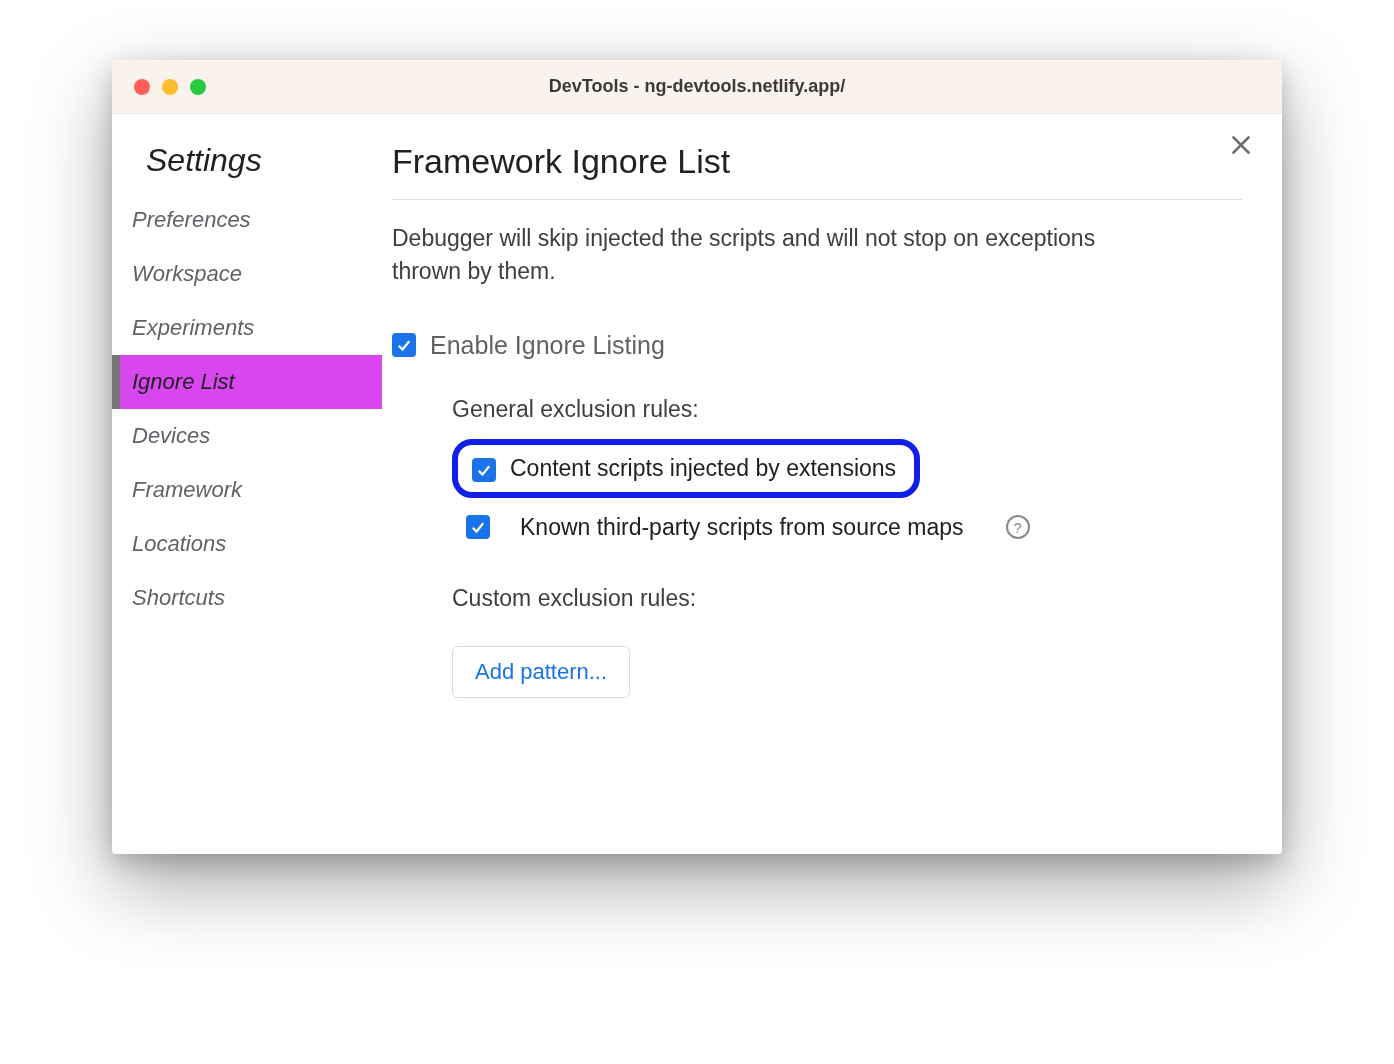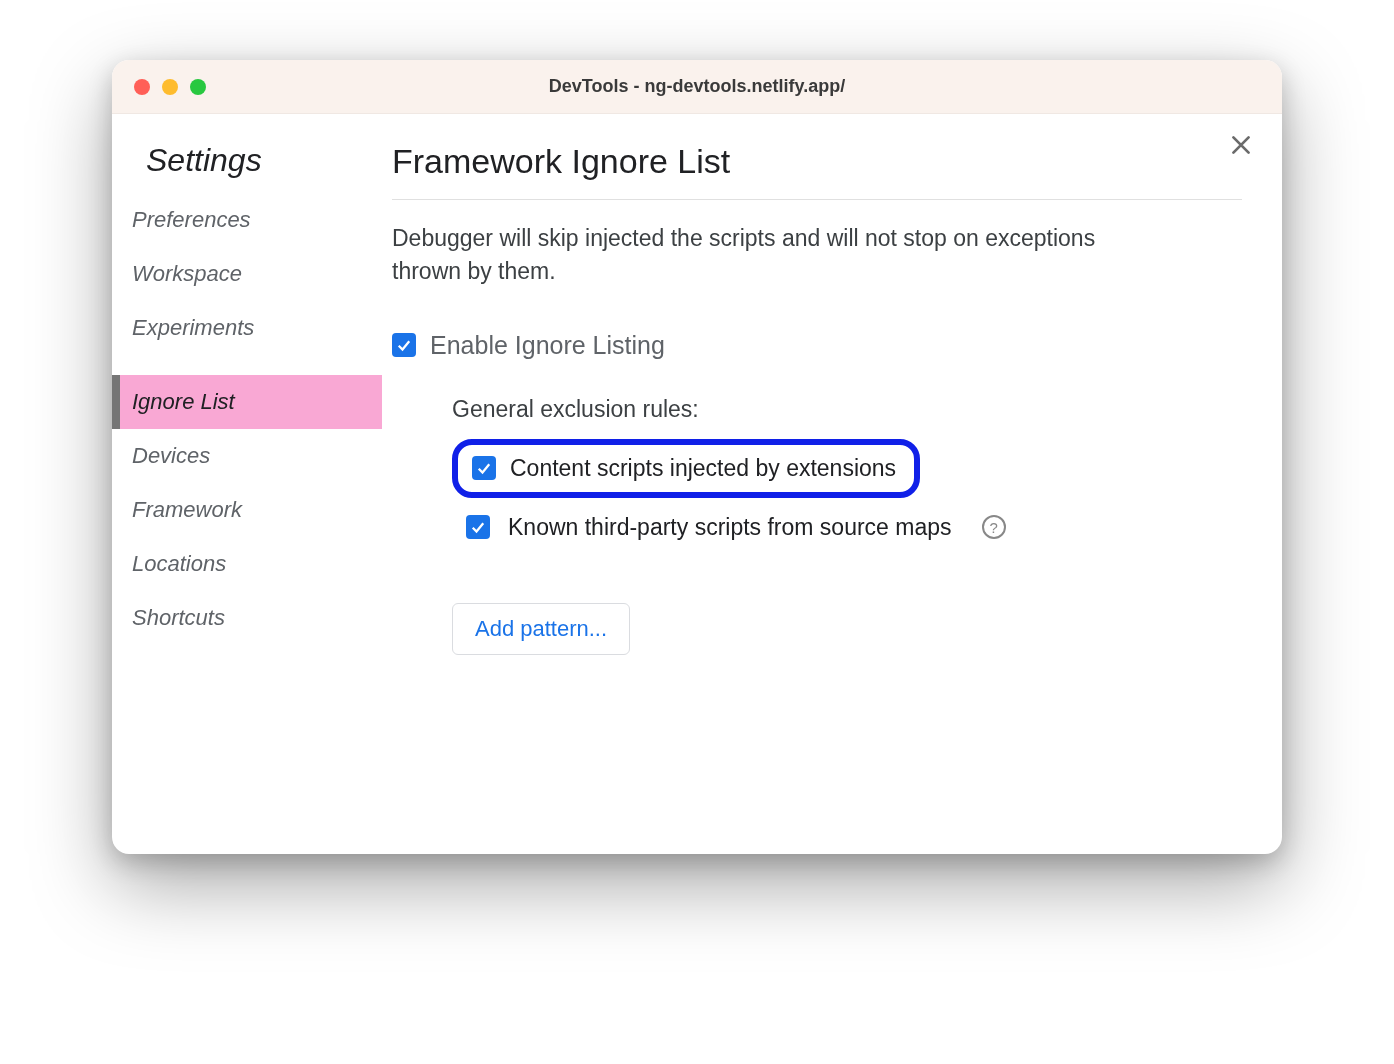--- a/index.html
+++ b/index.html
@@ -9,21 +9,21 @@
       width: 1394px;
       height: 1064px;
       padding: 60px;
       display: flex;
       align-items: flex-start;
       justify-content: center;
     }
     .window {
       width: 1170px;
       background: #fff;
-      border-radius: 17px;
+      border-radius: 4px;
       box-shadow: 0 30px 80px rgba(0,0,0,0.35), 0 8px 24px rgba(0,0,0,0.2);
       overflow: hidden;
       position: relative;
     }
     .titlebar {
       height: 54px;
       background: #faf2ed;
       display: flex;
       align-items: center;
       position: relative;
@@ -76,23 +76,22 @@
       padding: 0 30px 14px 34px;
     }
     .sidebar-item {
       font-size: 22px;
       color: #5f6368;
       padding: 14px 30px 14px 20px;
       cursor: pointer;
       position: relative;
     }
     .sidebar-item.active {
-      background: #f9a8d4;
-      color: #202124;
-      margin-top: 20px;
+      background: #d946ef;
+      color: #202124;
     }
     .sidebar-item.active::before {
       content: "";
       position: absolute;
       left: 0;
       top: 0;
       bottom: 0;
       width: 8px;
       background: #757575;
     }
@@ -151,21 +150,21 @@
     }
     .option-label {
       font-size: 23px;
       color: #202124;
     }
     .highlight-box {
       border: 6px solid #1020e8;
       border-radius: 20px;
       padding: 10px 18px 10px 14px;
       display: inline-flex;
-      align-items: center;
+      align-items: flex-end;
       gap: 14px;
       margin-bottom: 16px;
     }
     .help-circle {
       width: 24px;
       height: 24px;
       border: 2px solid #888;
       border-radius: 50%;
       display: inline-flex;
       align-items: center;
@@ -187,21 +186,21 @@
       border-radius: 6px;
       background: #fff;
       color: #1a73e8;
       font-size: 22px;
       font-weight: 500;
       cursor: pointer;
     }
     .third-party-row {
       display: flex;
       align-items: center;
-      gap: 18px;
+      gap: 30px;
       margin-left: 74px;
       margin-bottom: 8px;
     }
   </style>
 </head>
 <body>
 
 <div class="window">
 
   <div class="titlebar">
@@ -263,18 +262,19 @@
         <div class="checkbox">
           <svg viewBox="0 0 24 24">
               <polyline points="5,13 10,18 19,7"></polyline>
             </svg>
         </div>
         <span class="option-label">Known third-party scripts from source maps</span>
         <span class="help-circle">?</span>
       </div>
 
       <div class="custom-section">
+        <div class="section-label">Custom exclusion rules:</div>
         <button class="add-pattern-btn">Add pattern...</button>
       </div>
 
     </div>
   </div>
 </div>
 
 </body></html>

